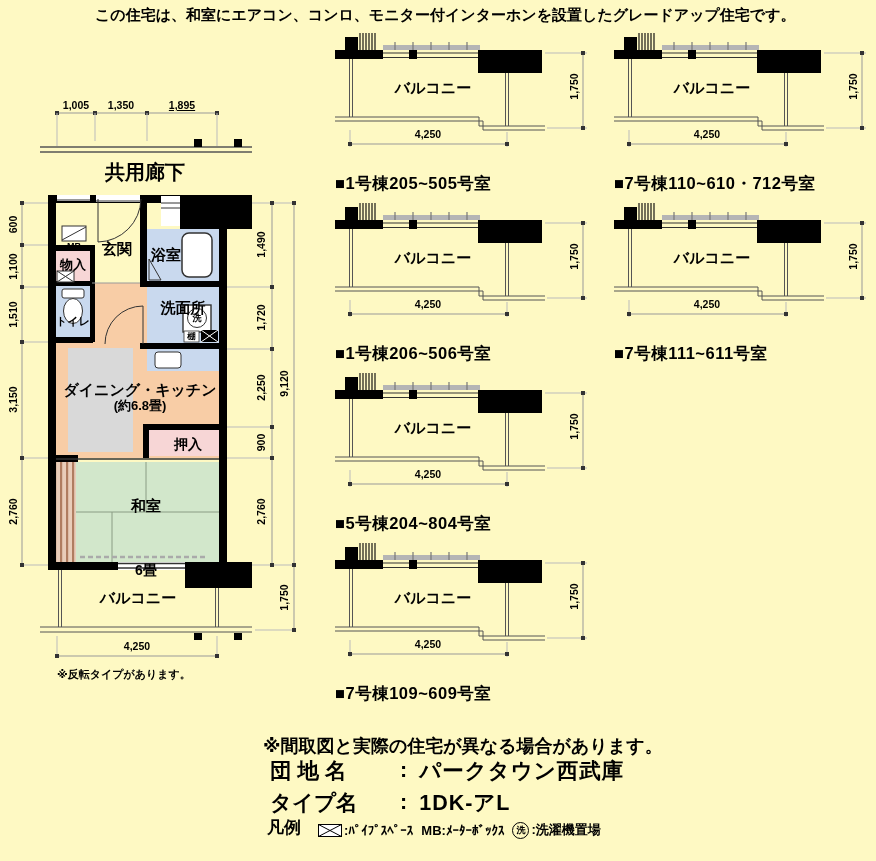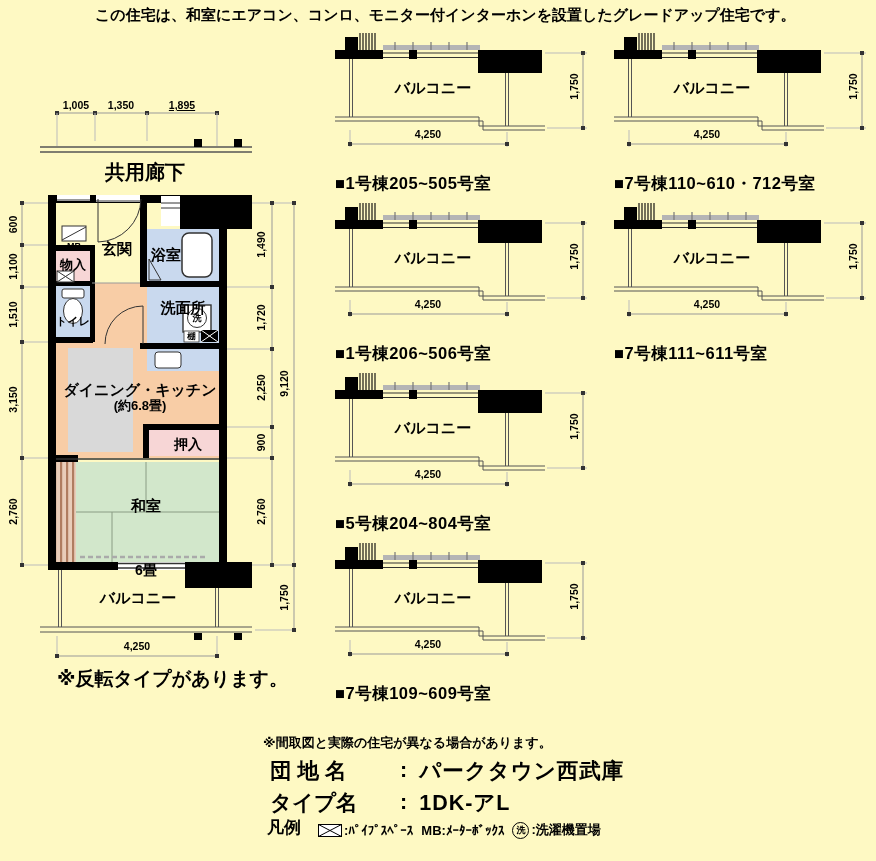--- a/index.html
+++ b/index.html
@@ -286,21 +286,21 @@
 
   <div class="vdim" style="left:231px;top:238px;">1,490</div>
   <div class="vdim" style="left:231px;top:311px;">1,720</div>
   <div class="vdim" style="left:231px;top:381px;">2,250</div>
   <div class="vdim" style="left:231px;top:436px;">900</div>
   <div class="vdim" style="left:231px;top:505px;">2,760</div>
   <div class="vdim" style="left:254px;top:377px;">9,120</div>
   <div class="vdim" style="left:254px;top:591px;">1,750</div>
 
   <div class="hdim" style="left:77px;top:640px;width:120px;">4,250</div>
-  <div class="t" style="left:57px;top:668px;font-size:19px;text-align:left;">※反転タイプがあります。</div>
+  <div class="t" style="left:57px;top:668px;font-size:11px;text-align:left;">※反転タイプがあります。</div>
 
   <div class="bal" style="left:333px;top:33px;">
     <svg class="bal-svg" width="270" height="125" viewBox="0 0 270 125">
         <use href="#bal-g"></use>
       </svg>
     <div class="bal-label">バルコニー</div>
     <div class="bal-wdim">4,250</div>
     <div class="vdim bal-ddim">1,750</div>
     <div class="bal-unit">■1号棟205~505号室</div>
   </div>
@@ -348,21 +348,21 @@
   <div class="bal" style="left:333px;top:543px;">
     <svg class="bal-svg" width="270" height="125" viewBox="0 0 270 125">
         <use href="#bal-g"></use>
       </svg>
     <div class="bal-label">バルコニー</div>
     <div class="bal-wdim">4,250</div>
     <div class="vdim bal-ddim">1,750</div>
     <div class="bal-unit">■7号棟109~609号室</div>
   </div>
 
-  <div class="t" style="left:263px;top:736px;font-size:13px;text-align:right;">※間取図と実際の住宅が異なる場合があります。</div>
+  <div class="t" style="left:263px;top:736px;font-size:18px;text-align:right;">※間取図と実際の住宅が異なる場合があります。</div>
 
   <div class="row" style="left:270px;top:756px;">
     <span class="title-label">団 地 名</span>
     <span class="title-sep">:</span>
     <span class="title-value">パークタウン西武庫</span>
   </div>
 
   <div class="row" style="left:270px;top:788px;">
     <span class="title-label">タイプ名</span>
     <span class="title-sep">:</span>

